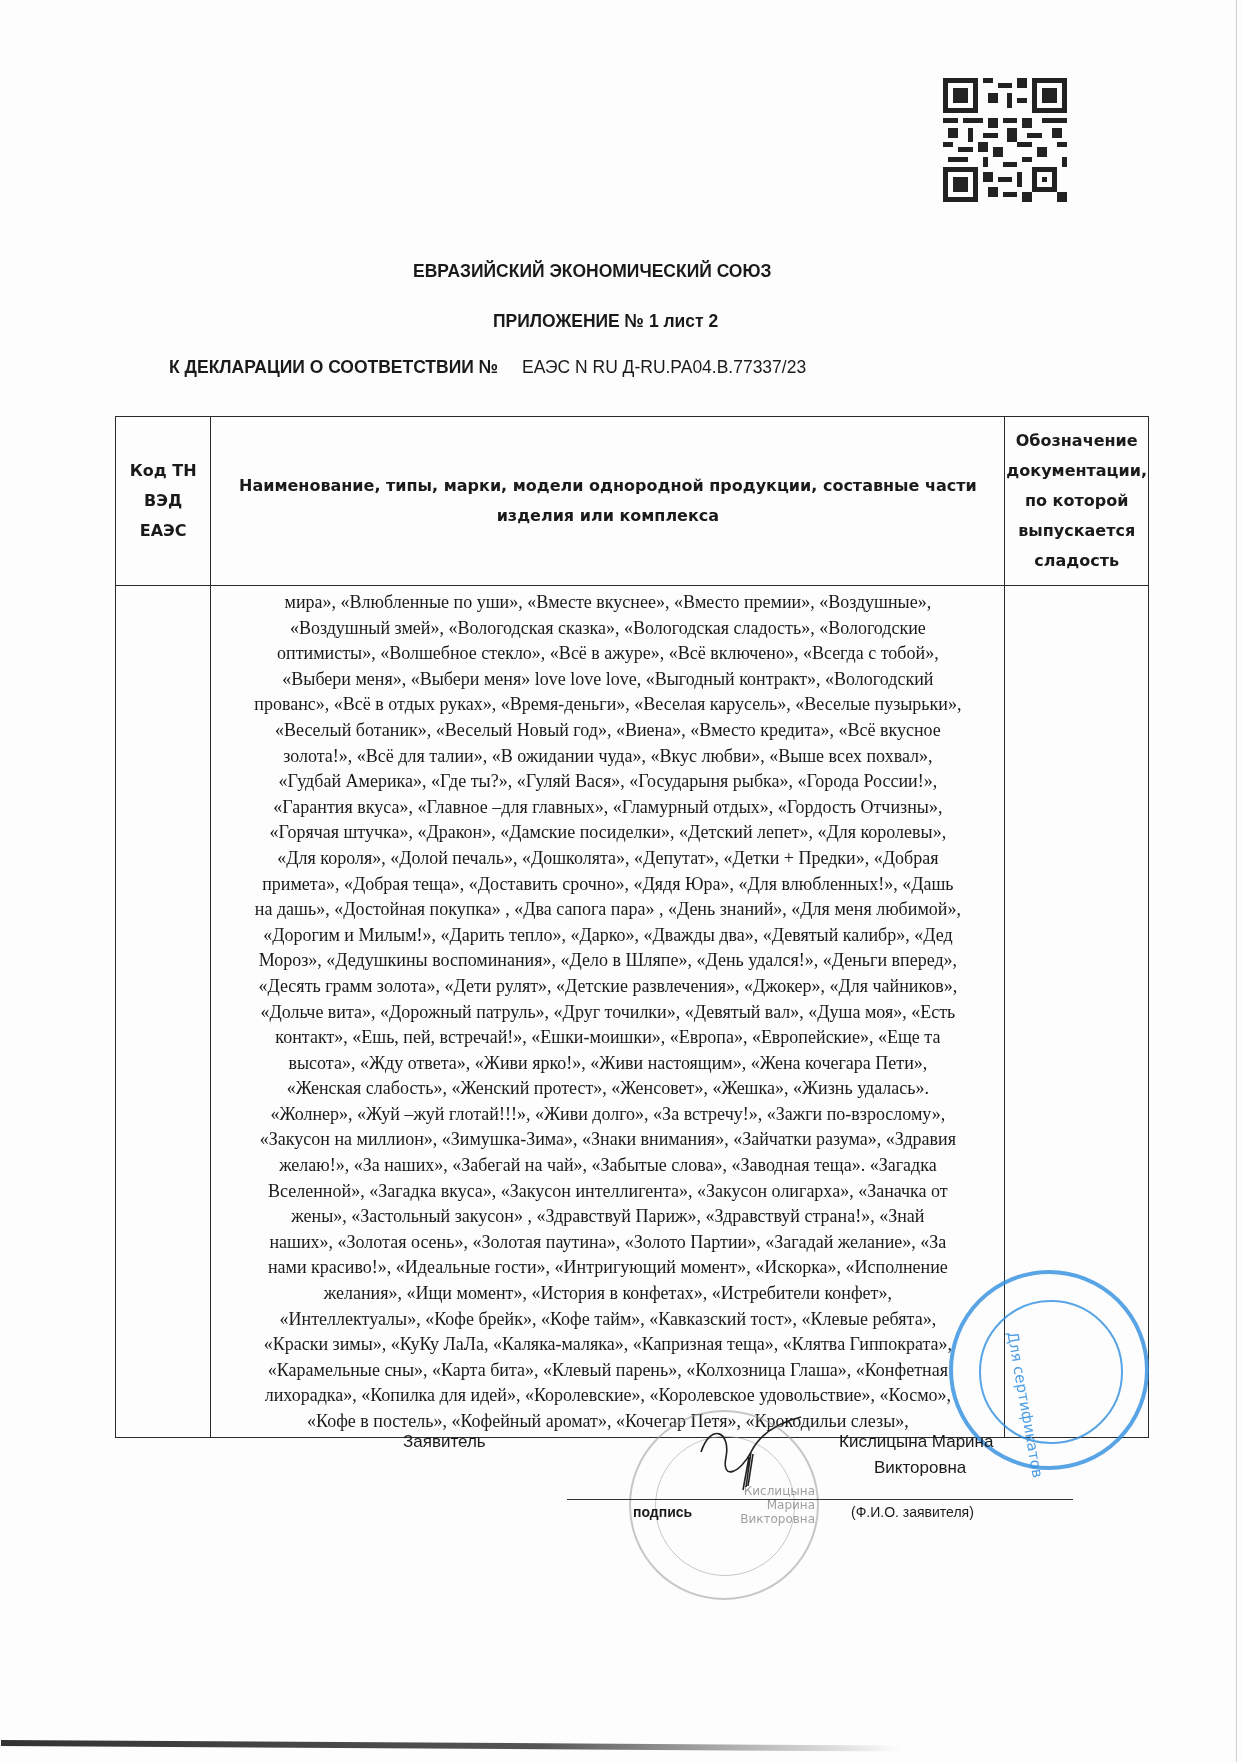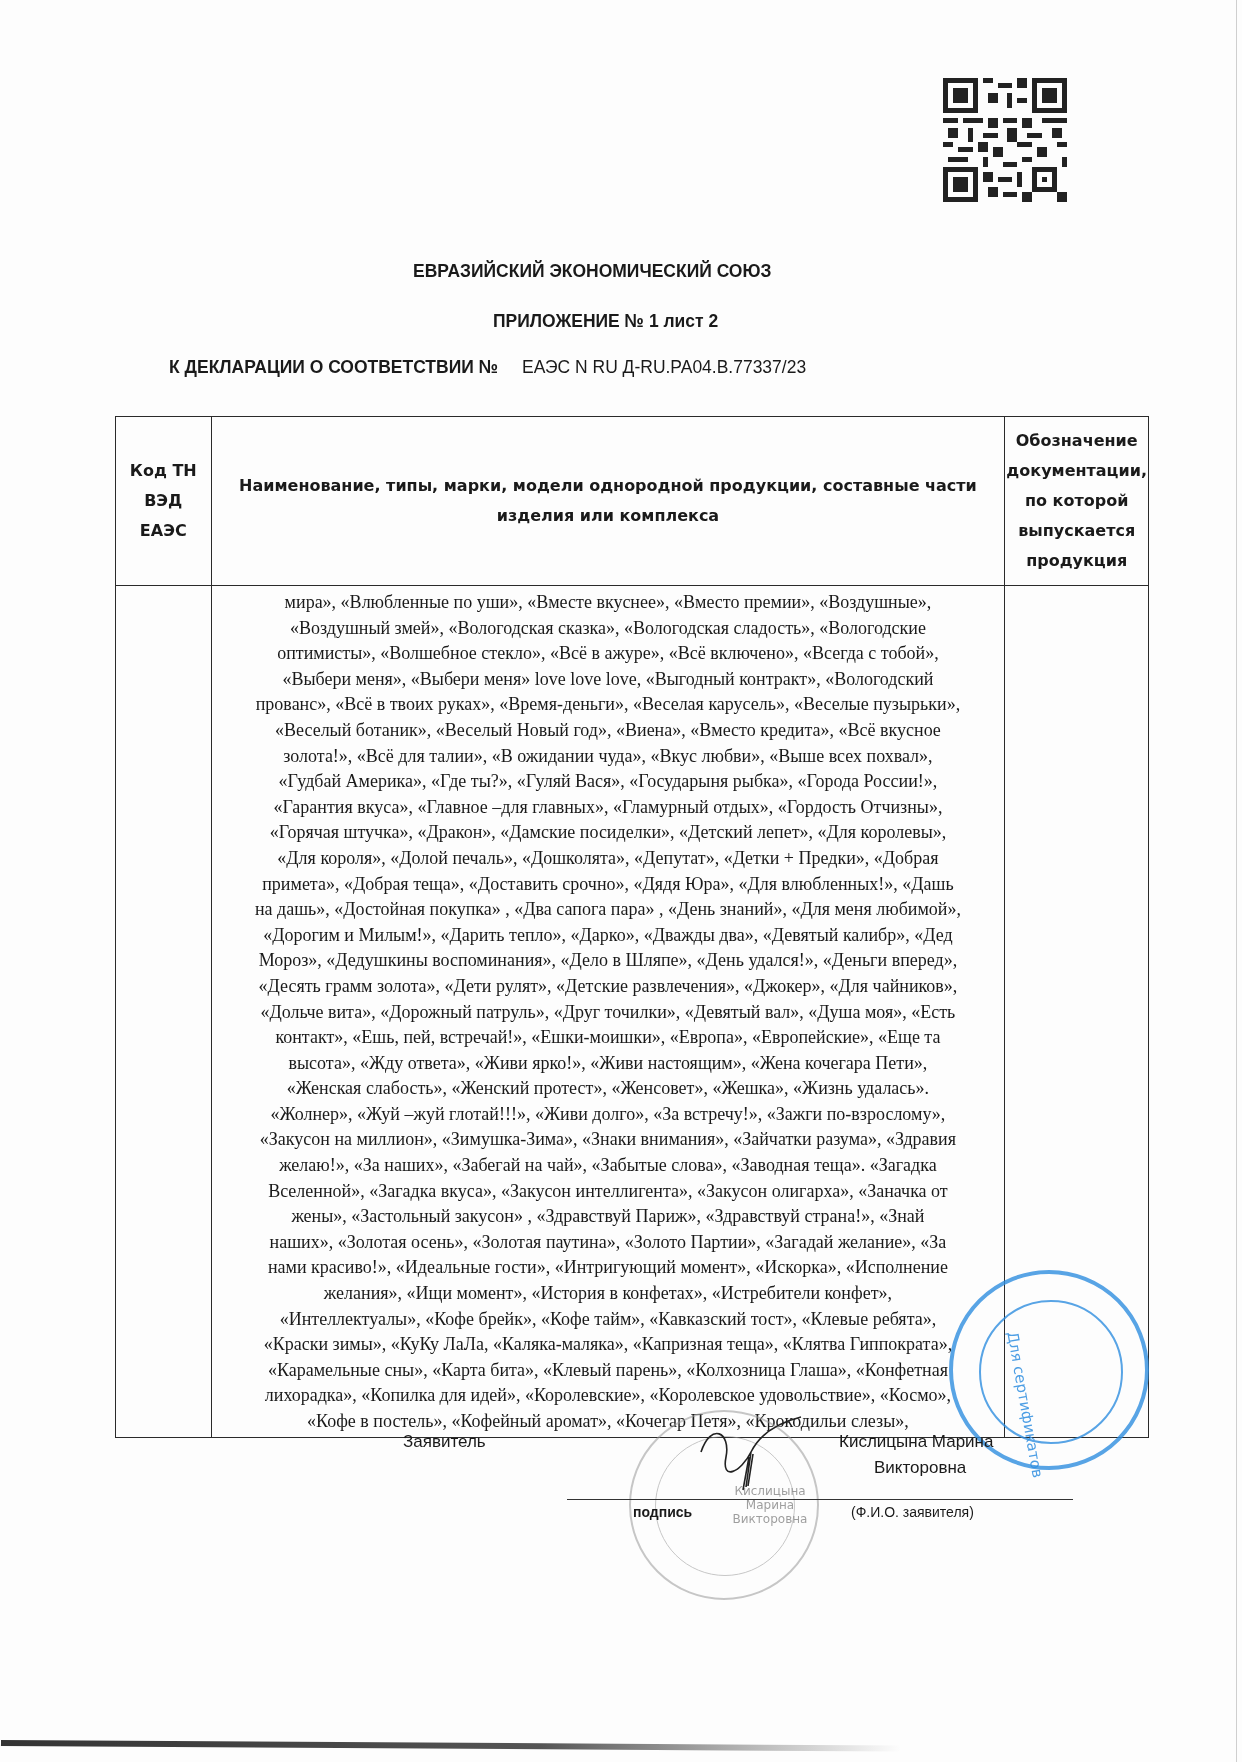--- a/index.html
+++ b/index.html
@@ -27,21 +27,21 @@
   .name1 { left:838px; top:1432px; }
   .name2 { left:873px; top:1458px; }
   .sig-line { position:absolute; left:566px; top:1499px; width:506px; height:1px; background:#333; }
   .podpis { left:632px; top:1504px; font-size:14px; font-weight:bold; }
   .fio { left:850px; top:1504px; font-size:14px;text-align:right; }
   .stamp-blue { position:absolute; left:948px; top:1270px; width:200px; height:200px; border-radius:50%; border:4px solid #2f8ee0; box-sizing:border-box; opacity:0.8; }
   .stamp-blue::after { content:""; position:absolute; left:26px; top:26px; width:140px; height:140px; border-radius:50%; border:2px solid #2f8ee0; }
   .stamp-blue-text { position:absolute; left:1020px; top:1330px; color:#2f8ee0; font-family:"DejaVu Sans",sans-serif; font-size:15px; transform:rotate(80deg); transform-origin:left top; white-space:nowrap; opacity:0.85; }
   .stamp-gray { position:absolute; left:628px; top:1410px; width:190px; height:190px; border-radius:50%; border:2px solid #9a9a9a; box-sizing:border-box; opacity:0.55; }
   .stamp-gray::after { content:""; position:absolute; left:24px; top:24px; width:138px; height:138px; border-radius:50%; border:1.5px solid #9a9a9a; }
-  .stamp-gray-text { position:absolute; left:724px; top:1484px; font-family:"DejaVu Sans",sans-serif; font-size:12px; color:#777; text-align:center; line-height:14px; opacity:0.7; }
+  .stamp-gray-text { position:absolute; left:724px; top:1484px; font-family:"DejaVu Sans",sans-serif; font-size:12px; color:#777; text-align:right; line-height:14px; opacity:0.7; }
   .signature { position:absolute; left:690px; top:1412px; width:120px; height:100px; }
 </style>
 </head>
 <body>
 
 <div class="page">
   <div class="right-edge"></div>
   <div class="bottom-shadow"></div>
 
   <svg class="qr" viewBox="0 0 25 25" shape-rendering="crispEdges">
@@ -123,31 +123,31 @@
       </th>
       <th class="c2">
         <div>Наименование, типы, марки, модели однородной продукции, составные части</div>
         <div>изделия или комплекса</div>
       </th>
       <th class="c3">
         <div>Обозначение</div>
         <div>документации,</div>
         <div>по которой</div>
         <div>выпускается</div>
-        <div>продукция</div>
+        <div>сладость</div>
       </th>
     </tr>
     <tr>
       <td class="empty"></td>
       <td class="body-cell" id="product-cell">
             <span class="line">мира», «Влюбленные по уши», «Вместе вкуснее», «Вместо премии», «Воздушные»,</span>
             <span class="line">«Воздушный змей», «Вологодская сказка», «Вологодская сладость», «Вологодские</span>
             <span class="line">оптимисты», «Волшебное стекло», «Всё в ажуре», «Всё включено», «Всегда с тобой»,</span>
             <span class="line">«Выбери меня», «Выбери меня» love love love, «Выгодный контракт», «Вологодский</span>
-            <span class="line">прованс», «Всё в твоих руках», «Время-деньги», «Веселая карусель», «Веселые пузырьки»,</span>
+            <span class="line">прованс», «Всё в отдых руках», «Время-деньги», «Веселая карусель», «Веселые пузырьки»,</span>
             <span class="line">«Веселый ботаник», «Веселый Новый год», «Виена», «Вместо кредита», «Всё вкусное</span>
             <span class="line">золота!», «Всё для талии», «В ожидании чуда», «Вкус любви», «Выше всех похвал»,</span>
             <span class="line">«Гудбай Америка», «Где ты?», «Гуляй Вася», «Государыня рыбка», «Города России!»,</span>
             <span class="line">«Гарантия вкуса», «Главное –для главных», «Гламурный отдых», «Гордость Отчизны»,</span>
             <span class="line">«Горячая штучка», «Дракон», «Дамские посиделки», «Детский лепет», «Для королевы»,</span>
             <span class="line">«Для короля», «Долой печаль», «Дошколята», «Депутат», «Детки + Предки», «Добрая</span>
             <span class="line">примета», «Добрая теща», «Доставить срочно», «Дядя Юра», «Для влюбленных!», «Дашь</span>
             <span class="line">на дашь», «Достойная покупка» , «Два сапога пара» , «День знаний», «Для меня любимой»,</span>
             <span class="line">«Дорогим и Милым!», «Дарить тепло», «Дарко», «Дважды два», «Девятый калибр», «Дед</span>
             <span class="line">Мороз», «Дедушкины воспоминания», «Дело в Шляпе», «День удался!», «Деньги вперед»,</span>

